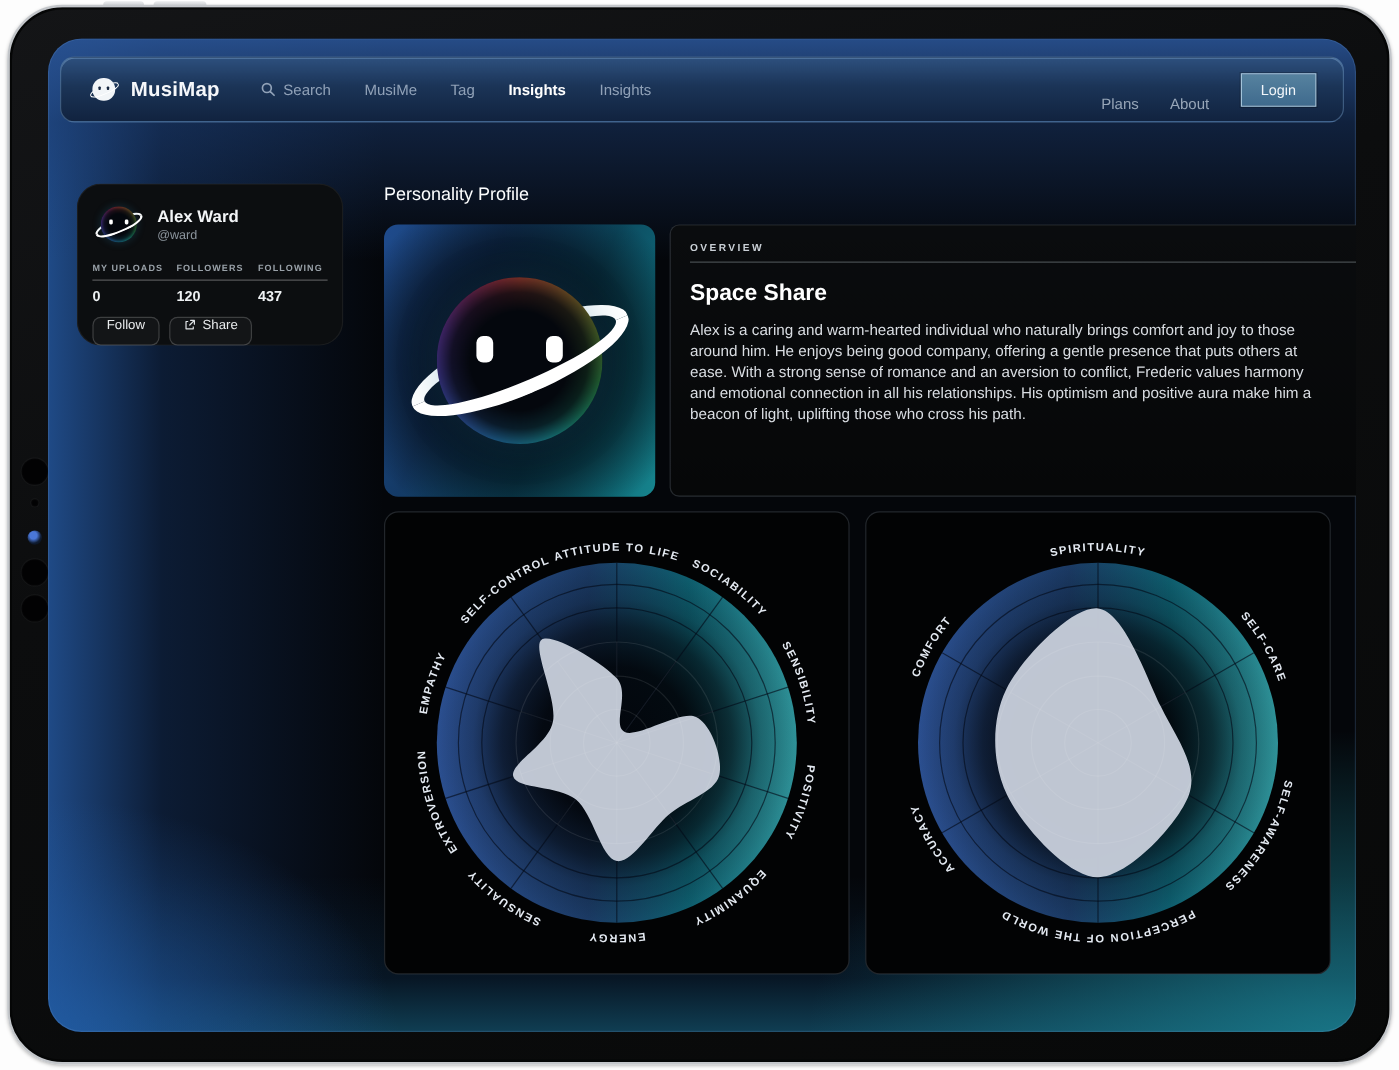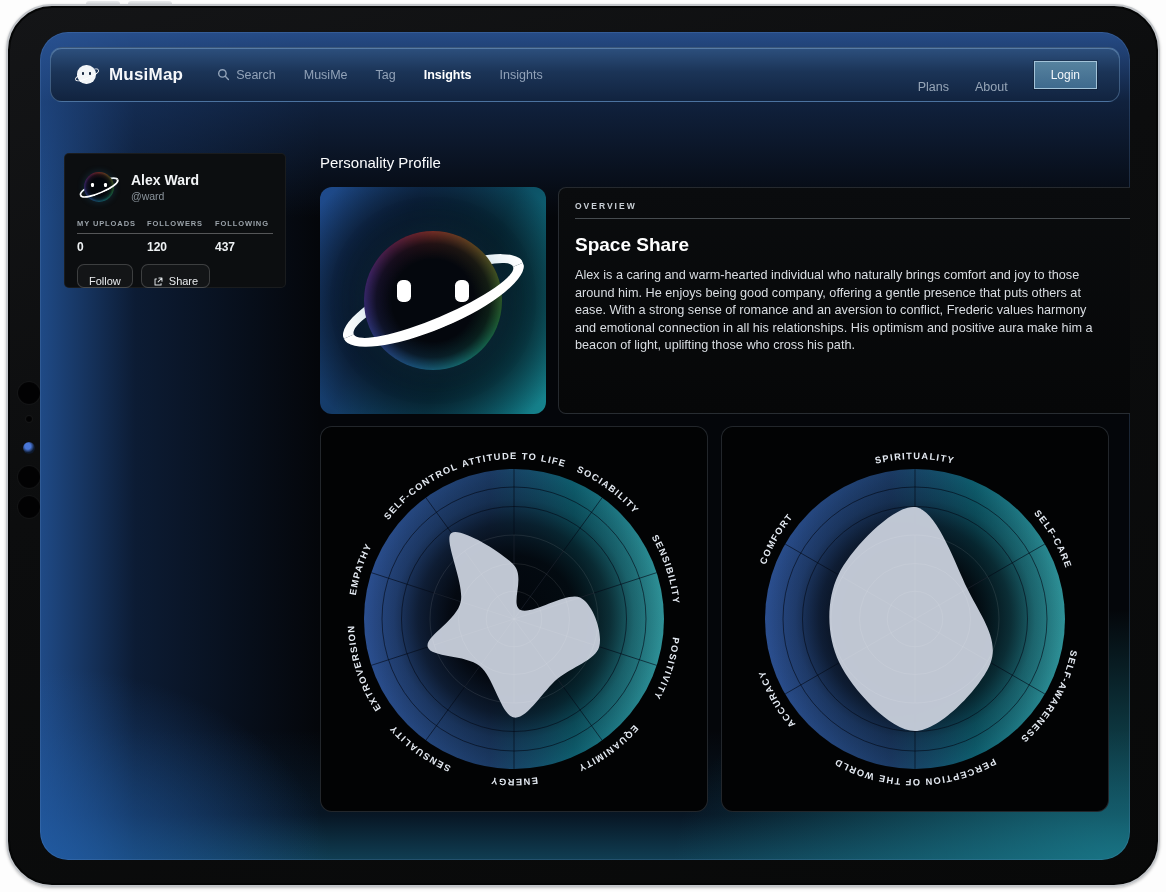--- a/index.html
+++ b/index.html
@@ -50,34 +50,34 @@
   .nav-right { color:#97a6b8; font-size:12.5px; margin-right:26px;margin-top:24px; }
   .login-btn {
     padding:6px 16px; border-radius:0; font-size:12px; color:#f2f6fa;
     background:linear-gradient(180deg,#56829f,#3f6a8d);
     border:1.5px solid #a3c3d9; box-shadow:0 0 0 1px rgba(0,0,0,.2);
   }
 
   
   .profile-card {
     position:absolute; left:24px; top:121px; width:222px; height:135px;
-    background:#0c0e10; border:1px solid rgba(255,255,255,.06); border-radius:5px;
+    background:#0c0e10; border:1px solid rgba(255,255,255,.06); border-radius:20px;
     padding:11px 12px;
   }
   .profile-head { display:flex; align-items:center; gap:10px; }
   .profile-name { color:#f3f5f7; font-size:14px; font-weight:600; }
   .profile-handle { color:#8c959d; font-size:10.5px; margin-top:2px; }
   .stats-labels { display:flex; margin-top:10px; padding-bottom:5px; border-bottom:1px solid rgba(255,255,255,.3); }
   .stats-labels span { font-size:7.5px; letter-spacing:.9px; color:#9aa2a9; font-weight:600; }
   .stats-values { display:flex; margin-top:6px; }
   .stats-values span { font-size:12px; color:#eef1f3; font-weight:600; }
   .st-c1 { width:70px; } .st-c2 { width:68px; } .st-c3 { width:auto; }
   .profile-actions { display:flex; gap:8px; margin-top:10px; }
   .pill-btn {
-    display:flex; align-items:flex-end; gap:5px; height:24px; padding:0 11px;
+    display:flex; align-items:flex-start; gap:5px; height:24px; padding:0 11px;
     border:1px solid rgba(255,255,255,.18); border-radius:7px;
     background:rgba(255,255,255,.03); color:#e9ebed; font-size:11px;
   }
 
   
   .page-title { position:absolute; left:280px; top:122px; color:#fcfdfe; font-size:15px; font-weight:500; }
 
   .avatar-card {
     position:absolute; left:280px; top:155px; width:226px; height:227px; border-radius:12px;
     background:linear-gradient(112deg,#1f4b8d 0%, #143a66 32%, #0c4a60 62%, #10717e 88%, #17858e 100%);

